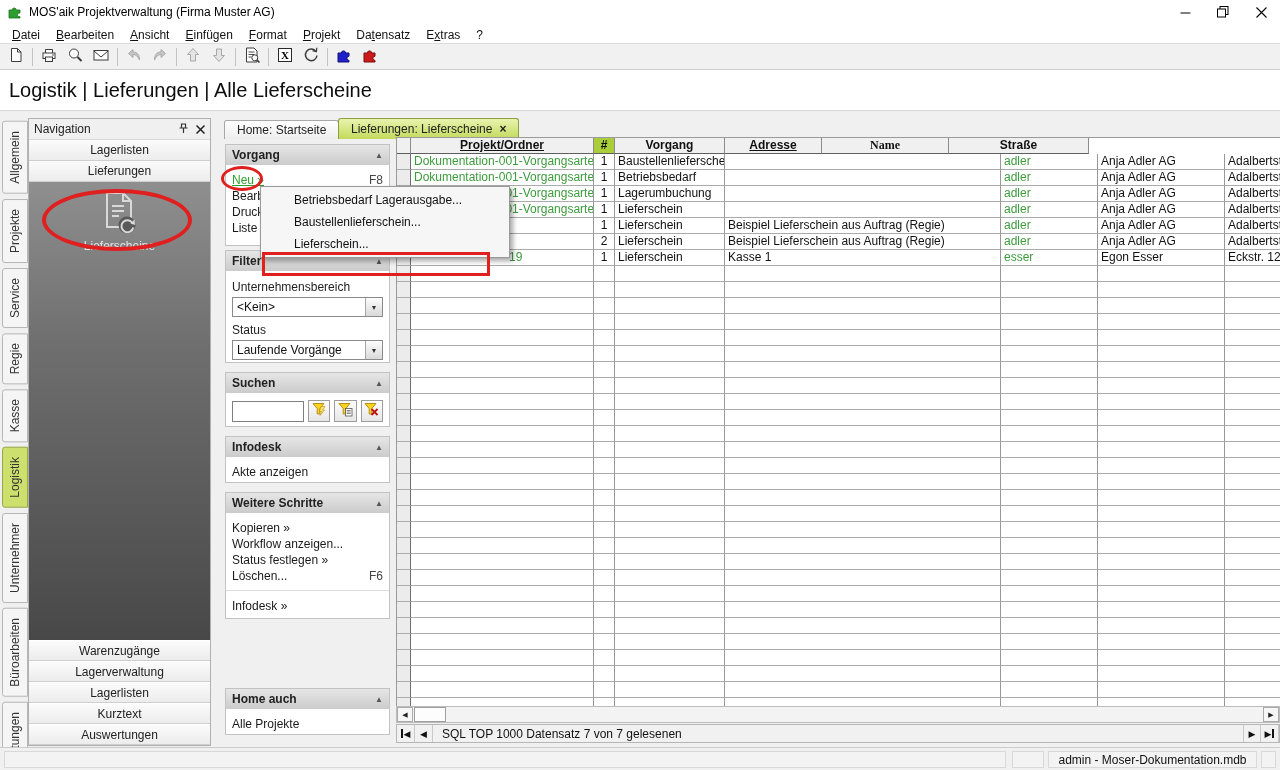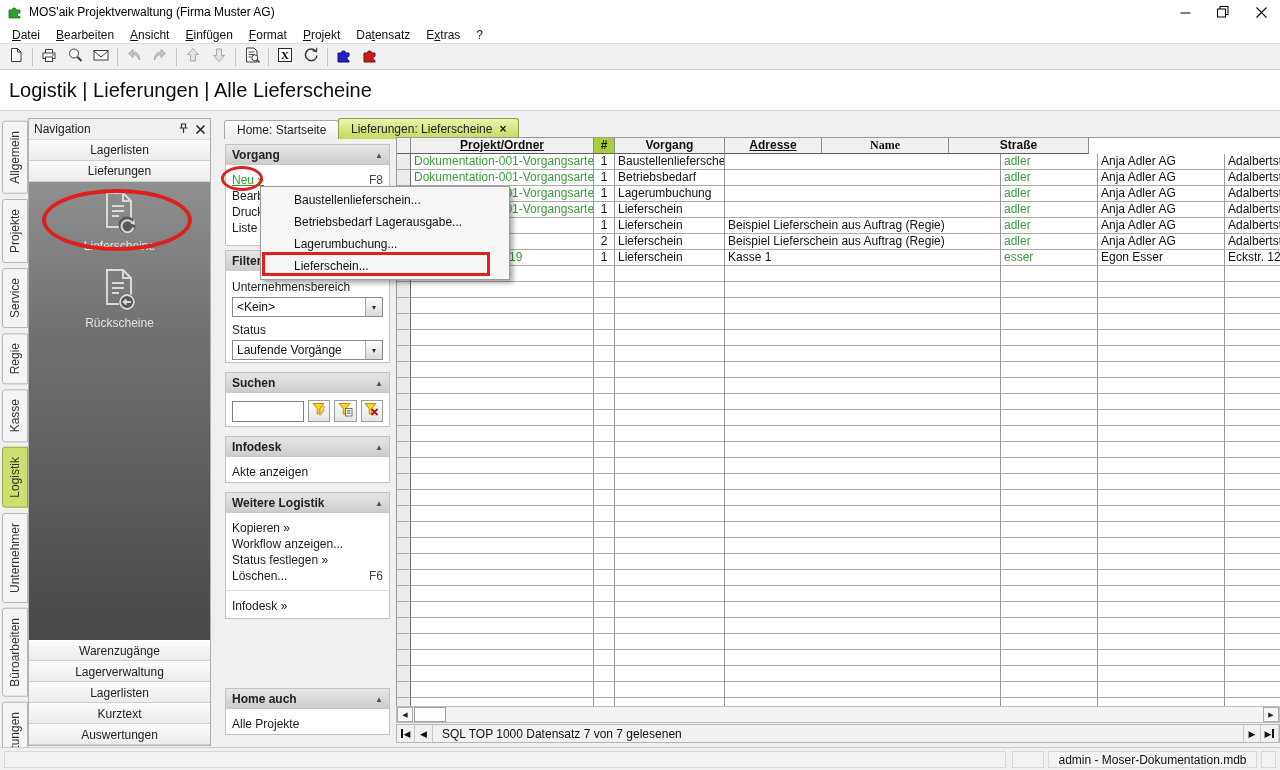--- a/index.html
+++ b/index.html
@@ -264,33 +264,20 @@
             <g fill="none" stroke="#d9d9d9" stroke-width="2">
               <path d="M8 3 h16 l8 8 v26 H8 z"></path>
               <path d="M24 3 v8 h8"></path>
               <path d="M13 16 h12 M13 21 h12 M13 26 h7"></path>
             </g>
             <circle cx="28" cy="35" r="8.5" fill="#595959"></circle>
             <path d="M33.5 33 a6 6 0 1 0 0.8 4.5" fill="none" stroke="#d9d9d9" stroke-width="2"></path>
             <polygon points="35.5,29.5 36,35 31.5,33.5" fill="#d9d9d9"></polygon>
           </svg></span>
         <span>Lieferscheine</span>
-      </div>
-      <div class="nav-icon-item">
-        <span><svg width="42" height="46" viewBox="0 0 42 46">
-            <g fill="none" stroke="#d9d9d9" stroke-width="2">
-              <path d="M8 3 h16 l8 8 v26 H8 z"></path>
-              <path d="M24 3 v8 h8"></path>
-              <path d="M13 16 h12 M13 21 h12 M13 26 h7"></path>
-            </g>
-            <circle cx="28" cy="35" r="8.5" fill="#595959"></circle>
-            <circle cx="28" cy="35" r="7" fill="none" stroke="#d9d9d9" stroke-width="1.8"></circle>
-            <path d="M32 35 h-7 M27.5 32.5 L24.5 35 l3 2.5" fill="none" stroke="#d9d9d9" stroke-width="1.8"></path>
-          </svg></span>
-        <span>Rückscheine</span>
       </div>
     </div>
   <div class="nav-bottom" id="navbottom">
       <div class="nav-btn">Warenzugänge</div>
       <div class="nav-btn">Lagerverwaltung</div>
       <div class="nav-btn">Lagerlisten</div>
       <div class="nav-btn">Kurztext</div>
       <div class="nav-btn">Auswertungen</div>
     </div>
 </div>
@@ -382,21 +369,21 @@
   </div>
   <div class="panel-body" id="infodesk-items">
       <div class="panel-link">
         <span>Akte anzeigen</span>
       </div>
     </div>
 </div>
 
 <div class="panel" style="top:492px; height:127px;">
   <div class="panel-header">
-    <span>Weitere Logistik</span>
+    <span>Weitere Schritte</span>
     <span class="collapse">▲</span>
   </div>
   <div class="panel-body" id="weitere-items">
       <div class="panel-link">
         <span>Kopieren »</span>
       </div>
       <div class="panel-link">
         <span>Workflow anzeigen...</span>
       </div>
       <div class="panel-link">
@@ -807,23 +794,22 @@
         <span>▶</span>
       </span>
     <span class="rec-btn">
         <span>▶</span>
         <span class="rec-bar"></span>
       </span>
   </span>
 </div>
 
 <div class="abs context-menu" id="ctxmenu">
+    <div class="cm-item">Betriebsbedarf Lagerausgabe...</div>
     <div class="cm-item">Baustellenlieferschein...</div>
-    <div class="cm-item">Betriebsbedarf Lagerausgabe...</div>
-    <div class="cm-item">Lagerumbuchung...</div>
     <div class="cm-item">Lieferschein...</div>
   </div>
 
 <div class="abs red-ellipse" style="left:221px; top:166px; width:42px; height:25px;"></div>
 <div class="abs red-ellipse" style="left:42px; top:189px; width:150px; height:62px; border-width:4px;"></div>
 <div class="abs red-box" style="left:262px; top:252px; width:228px; height:24px;"></div>
 
 <div class="abs statusbar">
   <span class="sb-sec" style="left:4px; width:1002px;"></span>
   <span class="sb-sec" style="left:1012px; width:32px;"></span>

